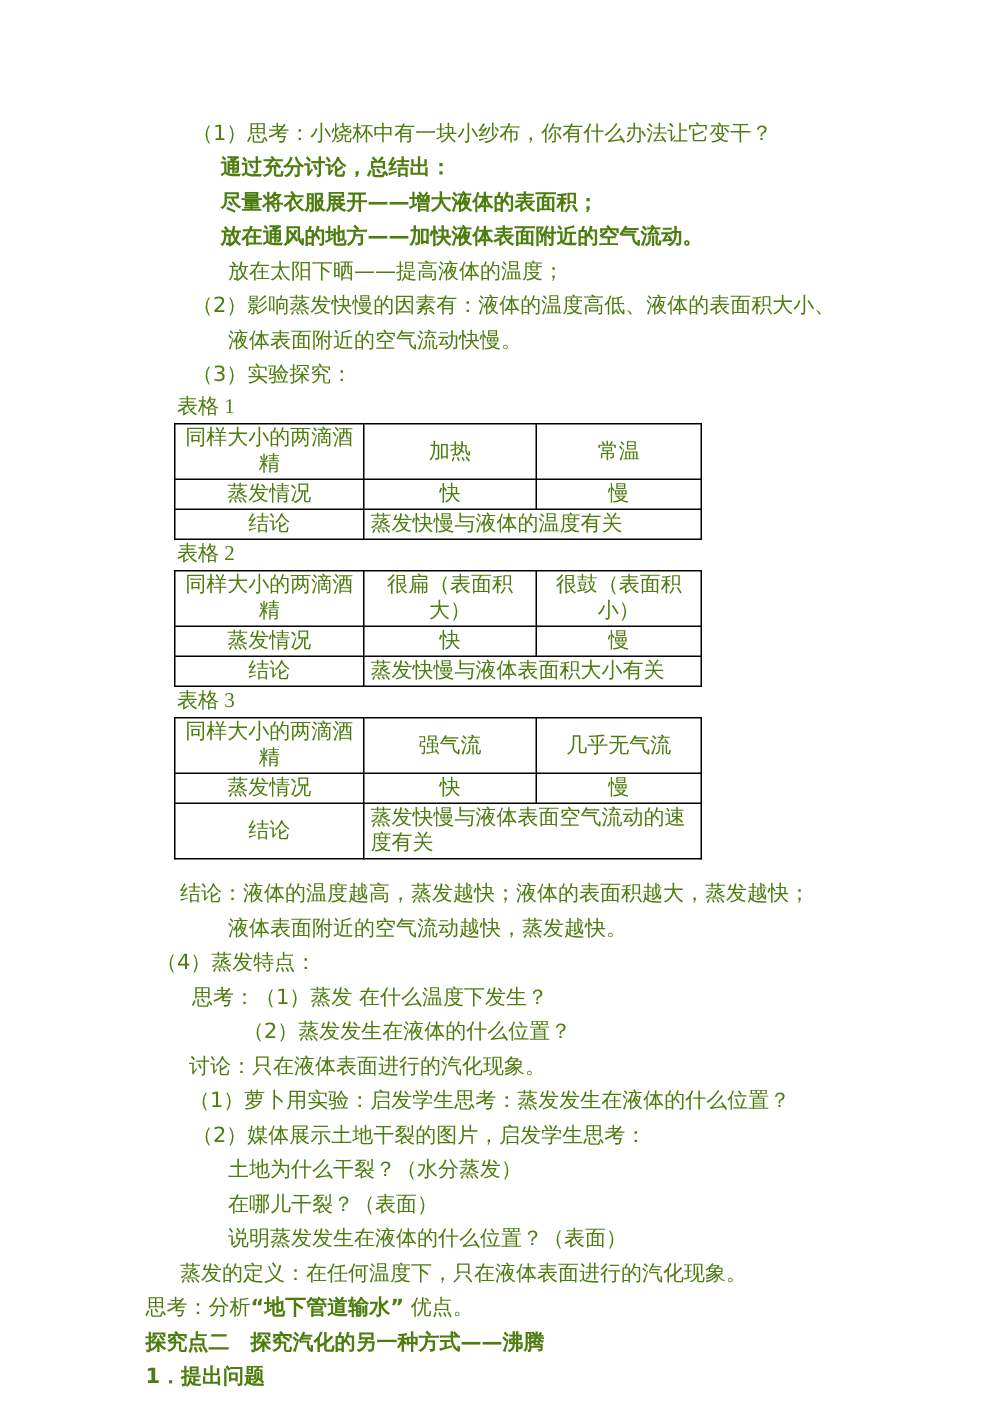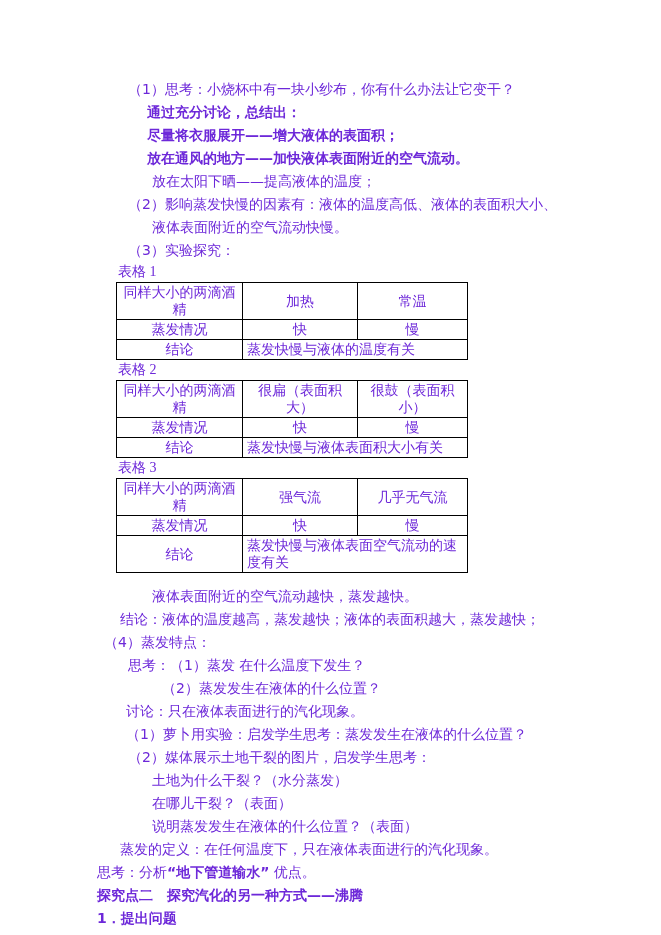--- a/index.html
+++ b/index.html
@@ -1,20 +1,20 @@
 <!DOCTYPE html>
 <html><head>
 <meta charset="utf-8">
 <style>
   html,body{margin:0;padding:0;background:#ffffff;}
   .page{
     position:relative;
     width:661px;height:935px;
     background:#ffffff;
-    color:#6d28d9;
+    color:#4d7c0f;
     font-family:"DejaVu Sans",sans-serif;
     font-size:14px;
     overflow:hidden;
     box-sizing:border-box;
     padding-top:78px;
   }
   .ln{margin:0;height:23px;line-height:23px;white-space:nowrap;font-size:14px;}
   .tlabel{margin:0 0 0 118px;height:20px;line-height:20px;font-size:14px;font-family:Liberation Serif, serif;}
   .b{font-weight:bold;}
   .m97{margin-left:97px;}
@@ -128,22 +128,22 @@
     </tr>
     <tr>
       <td>结论</td>
       <td class="merged" colspan="2">蒸发快慢与液体表面空气流动的速度有关</td>
     </tr>
   </tbody>
     </table>
 
   <div class="gap-after-tables"></div>
 
+  <p class="ln m120">结论：液体的温度越高，蒸发越快；液体的表面积越大，蒸发越快；</p>
   <p class="ln m152">液体表面附近的空气流动越快，蒸发越快。</p>
-  <p class="ln m120">结论：液体的温度越高，蒸发越快；液体的表面积越大，蒸发越快；</p>
   <p class="ln m104">（4）蒸发特点：</p>
   <p class="ln m128">思考：（1）蒸发 在什么温度下发生？</p>
   <p class="ln m162">（2）蒸发发生在液体的什么位置？</p>
   <p class="ln m126">讨论：只在液体表面进行的汽化现象。</p>
   <p class="ln m126">（1）萝卜用实验：启发学生思考：蒸发发生在液体的什么位置？</p>
   <p class="ln m128">（2）媒体展示土地干裂的图片，启发学生思考：</p>
   <p class="ln m152">土地为什么干裂？（水分蒸发）</p>
   <p class="ln m152">在哪儿干裂？（表面）</p>
   <p class="ln m152">说明蒸发发生在液体的什么位置？（表面）</p>
   <p class="ln m120">蒸发的定义：在任何温度下，只在液体表面进行的汽化现象。</p>

